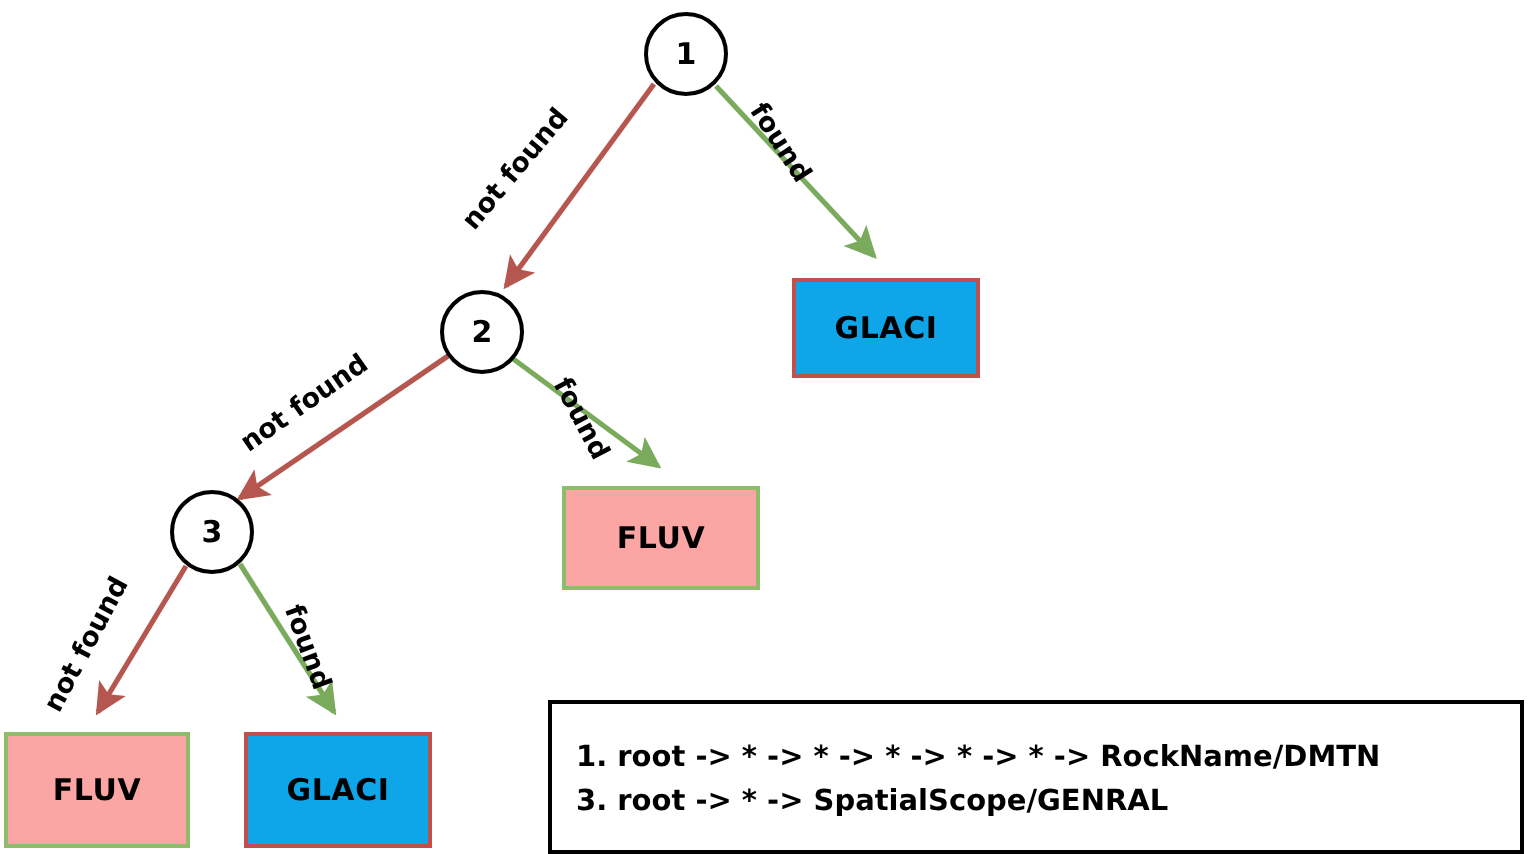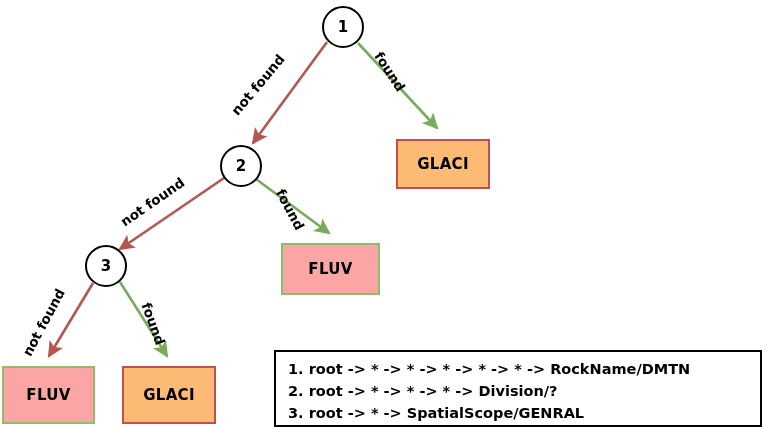--- a/index.html
+++ b/index.html
@@ -50,21 +50,21 @@
     display: flex;
     align-items: center;
     justify-content: center;
     font-size: 15px;
     font-weight: bold;
     color: #000000;
     letter-spacing: 0.3px;
     z-index: 4;
   }
   .leaf.red {
-    background: #fdba74;
+    background: #0ea5e9;
     border: 2.5px solid #c0504d;
   }
   .leaf.green {
     background: #fca5a5;
     border: 2.5px solid #8fbc6a;
   }
 
   
   .edge-label {
     position: absolute;
@@ -75,21 +75,21 @@
     transform-origin: 0 50%;
     z-index: 6;
   }
 
   
   #legend {
     position: absolute;
     box-sizing: border-box;
     background: #ffffff;
     border: 2.5px solid #000000;
-    padding: 6px 10px 4px 12px;
+    padding: 16px 10px 4px 12px;
     z-index: 8;
   }
   #legend .line {
     font-size: 14.5px;
     font-weight: bold;
     color: #000000;
     line-height: 22px;
     white-space: nowrap;
   }
 </style>
@@ -148,17 +148,16 @@
   <div class="edge-label" style="left:378px; top:45px; transform: rotate(57deg);">found</div>
 
   <div class="edge-label" style="left:122px; top:215px; transform: rotate(-35deg);">not found</div>
   <div class="edge-label" style="left:280px; top:182px; transform: rotate(62deg);">found</div>
 
   <div class="edge-label" style="left:26px; top:347px; transform: rotate(-62deg);">not found</div>
   <div class="edge-label" style="left:146px; top:295px; transform: rotate(70deg);">found</div>
 
   <div id="legend" style="left:274px; top:350px; width:488px; height:77px;">
     <div class="line">1. root -&gt; * -&gt; * -&gt; * -&gt; * -&gt; * -&gt; RockName/DMTN</div>
-    <div class="line">2. root -&gt; * -&gt; * -&gt; * -&gt; Division/?</div>
     <div class="line">3. root -&gt; * -&gt; SpatialScope/GENRAL</div>
   </div>
 
 </div>
 
 </body></html>

